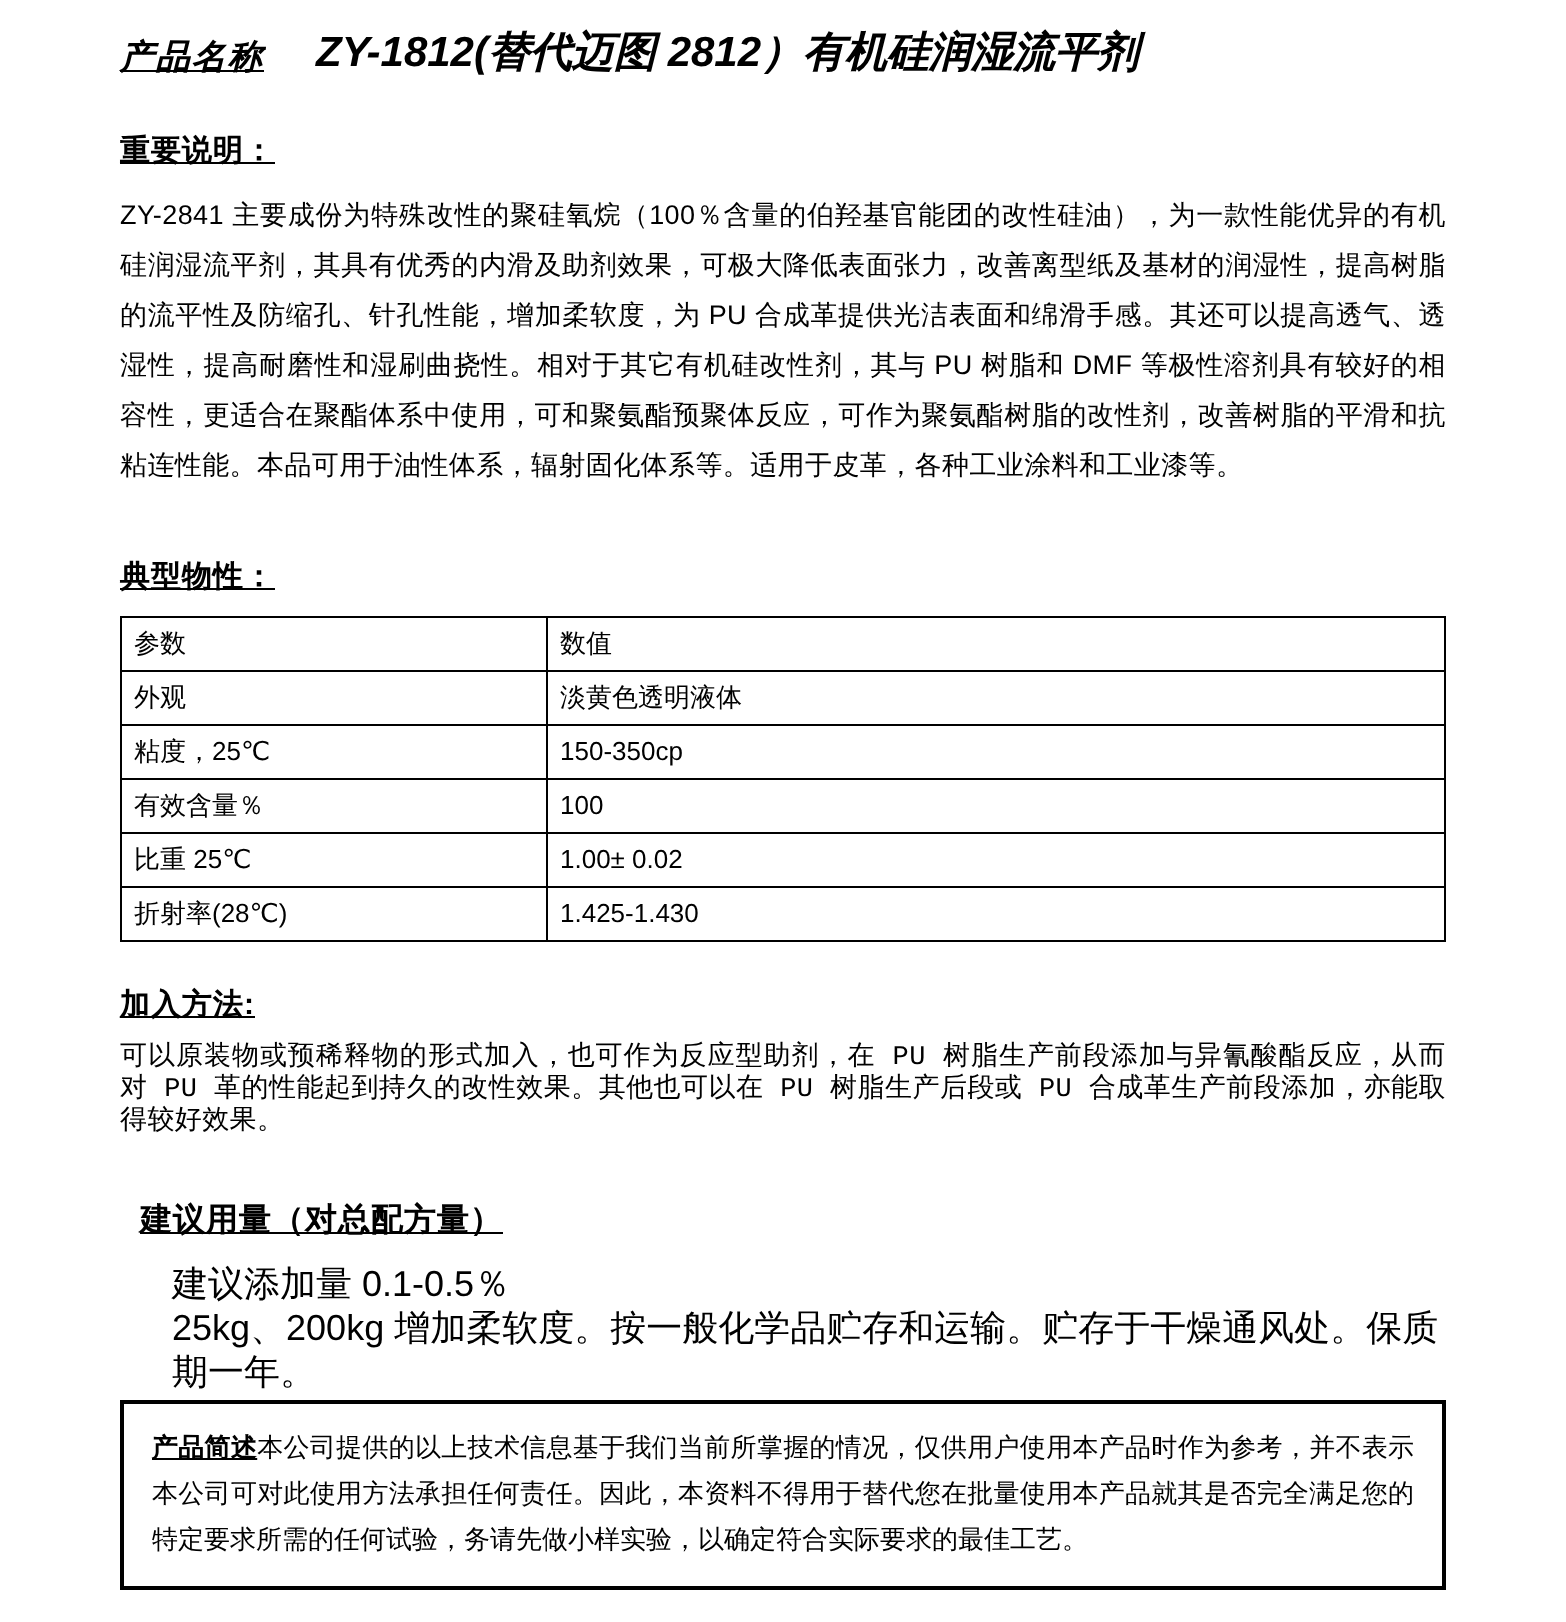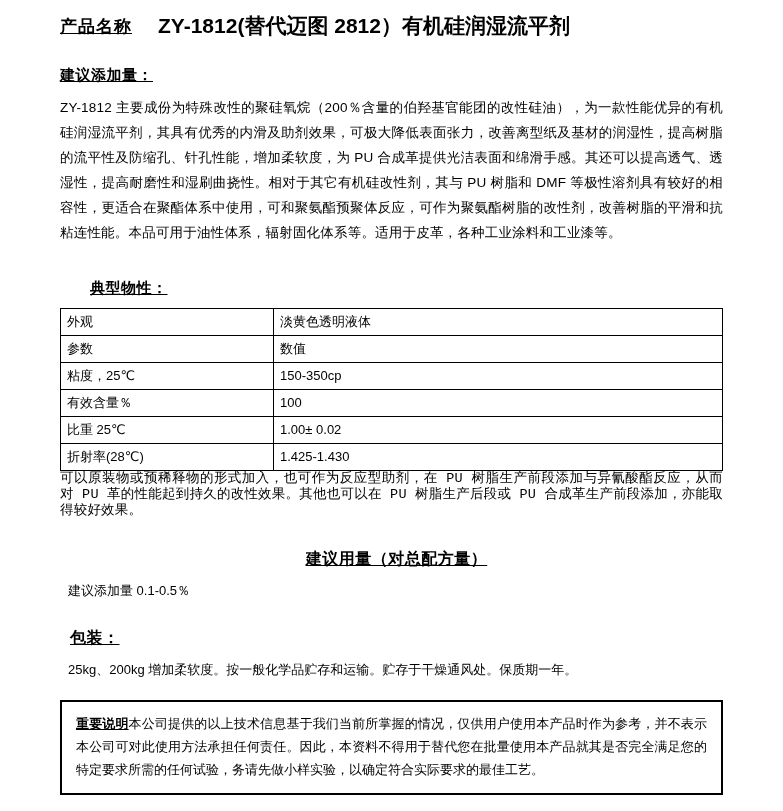--- a/index.html
+++ b/index.html
@@ -19,23 +19,24 @@
     position: relative;
     width: 783px;
     height: 811px;
     box-sizing: border-box;
     padding: 0 60px;
   }
 
   
   .title-row {
     display: flex;
-    align-items: center;
+    align-items: flex-end;
     padding-top: 12px;
     white-space: nowrap;
+    font-style: italic;
   }
   .title-label {
     font-size: 17px;
     font-weight: bold;
     text-decoration: underline;
     letter-spacing: 1px;
   }
   .title-main {
     font-size: 21px;
     font-weight: bold;
@@ -62,23 +63,23 @@
     font-size: 13.5px;
     line-height: 25px;
     text-align: justify;
     letter-spacing: 0.2px;
   }
   .para.tight {
     line-height: 16px;
     font-family: Liberation Mono, monospace;
   }
   .small-para {
-    font-size: 13px;
+    font-size: 18px;
     line-height: 22px;
-    margin-left: 8px;
+    margin-left: 26px;
   }
 
   
   table.props {
     border-collapse: collapse;
     width: 100%;
     margin-top: 4px;
     table-layout: fixed;
   }
   table.props td {
@@ -114,60 +115,60 @@
 </head>
 <body>
 
 <div class="page">
 
   <div class="title-row">
     <span class="title-label">产品名称</span>
     <span class="title-main">ZY-1812(替代迈图 2812）有机硅润湿流平剂</span>
   </div>
 
-  <div class="section-heading">建议添加量：</div>
-  <div class="para">ZY-1812 主要成份为特殊改性的聚硅氧烷（200％含量的伯羟基官能团的改性硅油），为一款性能优异的有机硅润湿流平剂，其具有优秀的内滑及助剂效果，可极大降低表面张力，改善离型纸及基材的润湿性，提高树脂的流平性及防缩孔、针孔性能，增加柔软度，为 PU 合成革提供光洁表面和绵滑手感。其还可以提高透气、透湿性，提高耐磨性和湿刷曲挠性。相对于其它有机硅改性剂，其与 PU 树脂和 DMF 等极性溶剂具有较好的相容性，更适合在聚酯体系中使用，可和聚氨酯预聚体反应，可作为聚氨酯树脂的改性剂，改善树脂的平滑和抗粘连性能。本品可用于油性体系，辐射固化体系等。适用于皮革，各种工业涂料和工业漆等。</div>
+  <div class="section-heading">重要说明：</div>
+  <div class="para">ZY-2841 主要成份为特殊改性的聚硅氧烷（100％含量的伯羟基官能团的改性硅油），为一款性能优异的有机硅润湿流平剂，其具有优秀的内滑及助剂效果，可极大降低表面张力，改善离型纸及基材的润湿性，提高树脂的流平性及防缩孔、针孔性能，增加柔软度，为 PU 合成革提供光洁表面和绵滑手感。其还可以提高透气、透湿性，提高耐磨性和湿刷曲挠性。相对于其它有机硅改性剂，其与 PU 树脂和 DMF 等极性溶剂具有较好的相容性，更适合在聚酯体系中使用，可和聚氨酯预聚体反应，可作为聚氨酯树脂的改性剂，改善树脂的平滑和抗粘连性能。本品可用于油性体系，辐射固化体系等。适用于皮革，各种工业涂料和工业漆等。</div>
 
-  <div class="section-heading" style="margin-top:34px;margin-left:30px;">典型物性：</div>
+  <div class="section-heading" style="margin-top:34px;">典型物性：</div>
   <table class="props">
     <tbody>
       <tr>
+        <td class="col1">参数</td>
+        <td>数值</td>
+      </tr>
+      <tr>
         <td class="col1">外观</td>
         <td>淡黄色透明液体</td>
-      </tr>
-      <tr>
-        <td class="col1">参数</td>
-        <td>数值</td>
       </tr>
       <tr>
         <td class="col1">粘度，25℃</td>
         <td>150-350cp</td>
       </tr>
       <tr>
         <td class="col1">有效含量％</td>
         <td>100</td>
       </tr>
       <tr>
         <td class="col1">比重 25℃</td>
         <td>1.00± 0.02</td>
       </tr>
       <tr>
         <td class="col1">折射率(28℃)</td>
         <td>1.425-1.430</td>
       </tr>
     </tbody>
   </table>
 
+  <div class="section-heading" style="margin-top:22px;">加入方法:</div>
   <div class="para tight">可以原装物或预稀释物的形式加入，也可作为反应型助剂，在 PU 树脂生产前段添加与异氰酸酯反应，从而对 PU 革的性能起到持久的改性效果。其他也可以在 PU 树脂生产后段或 PU 合成革生产前段添加，亦能取得较好效果。</div>
 
-  <div class="section-heading big" style="margin-top:30px;text-align:center;">建议用量（对总配方量）</div>
+  <div class="section-heading big" style="margin-top:30px;">建议用量（对总配方量）</div>
   <div class="small-para">建议添加量 0.1-0.5％</div>
 
-  <div class="section-heading big" style="margin-top:26px;">包装：</div>
   <div class="small-para">25kg、200kg 增加柔软度。按一般化学品贮存和运输。贮存于干燥通风处。保质期一年。</div>
 
   <div class="note-box">
     <div class="note-text">
-      <span class="note-strong">重要说明</span><span>本公司提供的以上技术信息基于我们当前所掌握的情况，仅供用户使用本产品时作为参考，并不表示本公司可对此使用方法承担任何责任。因此，本资料不得用于替代您在批量使用本产品就其是否完全满足您的特定要求所需的任何试验，务请先做小样实验，以确定符合实际要求的最佳工艺。</span>
+      <span class="note-strong">产品简述</span><span>本公司提供的以上技术信息基于我们当前所掌握的情况，仅供用户使用本产品时作为参考，并不表示本公司可对此使用方法承担任何责任。因此，本资料不得用于替代您在批量使用本产品就其是否完全满足您的特定要求所需的任何试验，务请先做小样实验，以确定符合实际要求的最佳工艺。</span>
     </div>
   </div>
 
 </div>
 
 </body></html>

